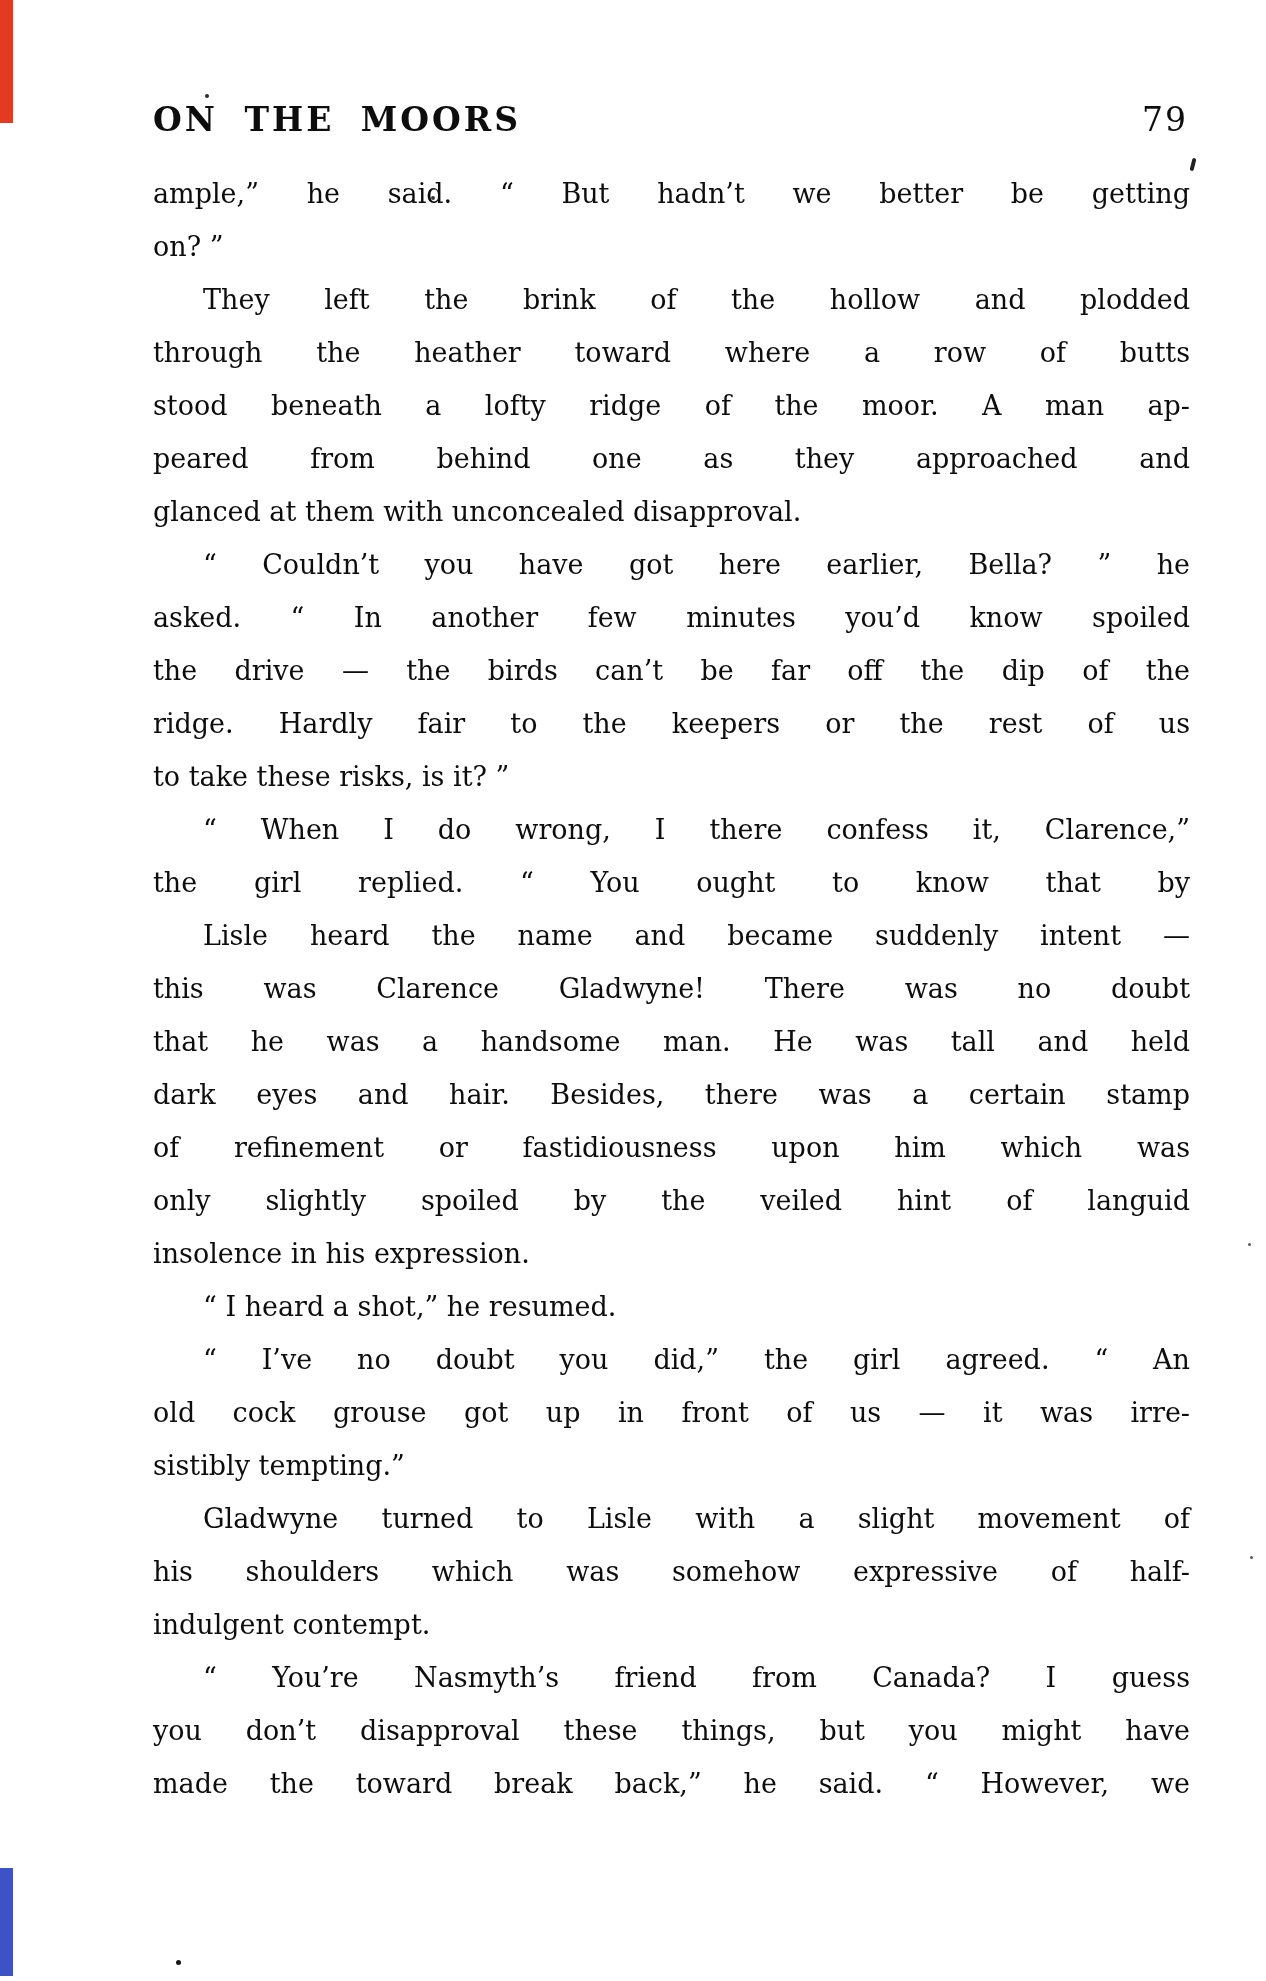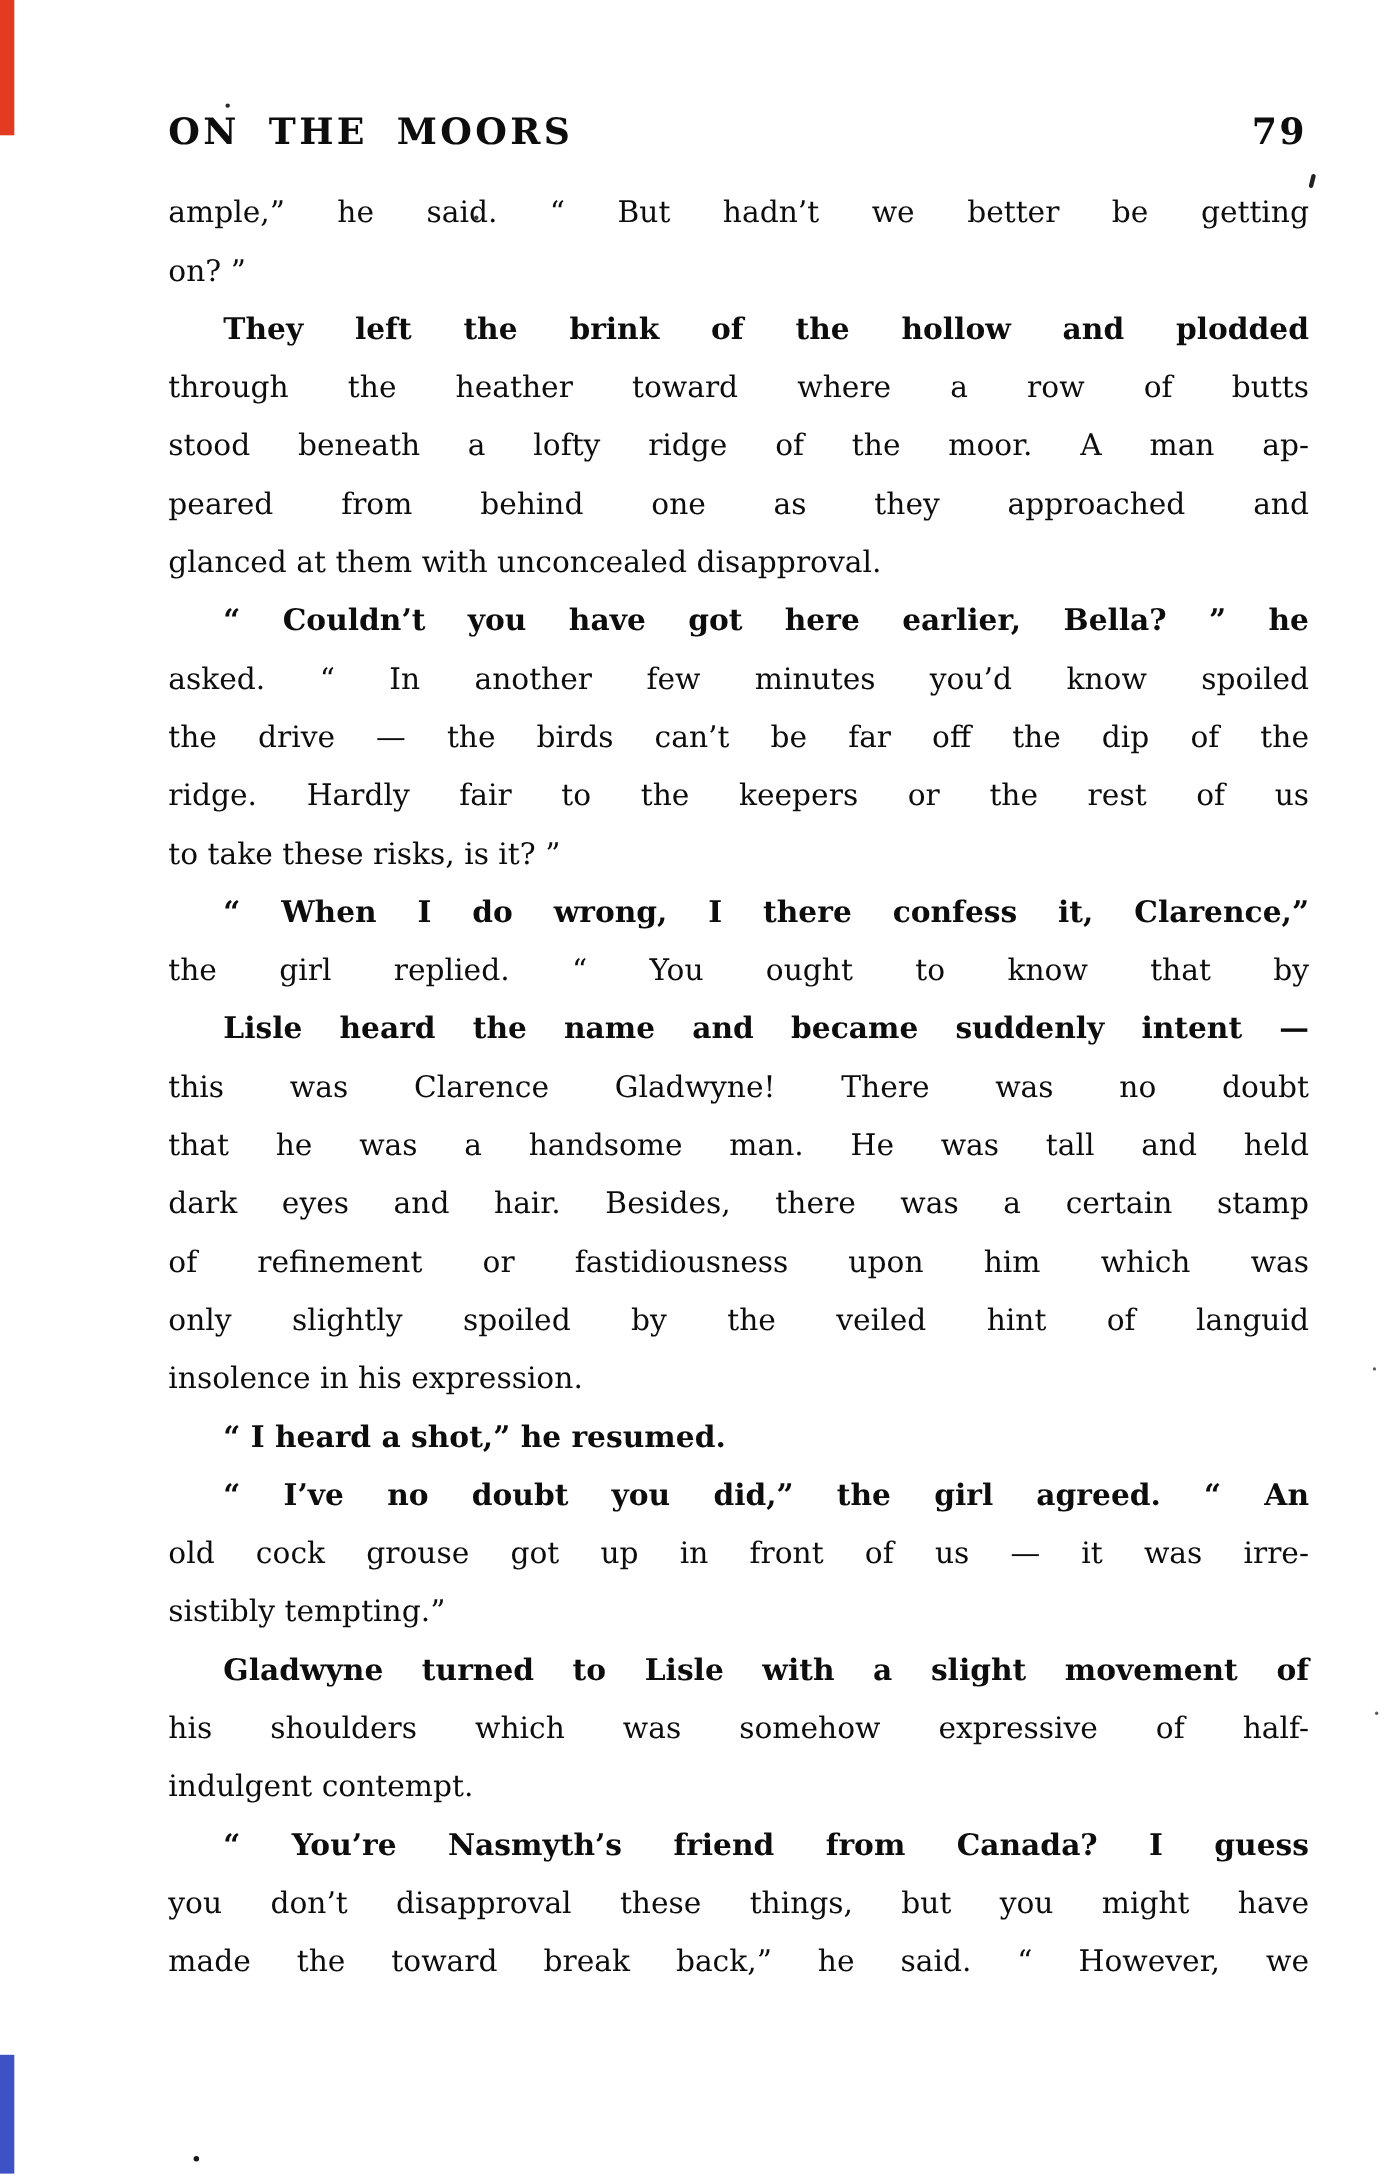--- a/index.html
+++ b/index.html
@@ -33,42 +33,41 @@
     font-size: 33px;
     font-weight: bold;
     letter-spacing: 3px;
     word-spacing: 12px;
   }
   .page-num {
     position: absolute;
     right: 2px;
     top: 0;
     font-size: 33px;
-    font-weight: bold;
+    font-weight: normal;
     letter-spacing: 2px;
   }
   
   .text-block {
     position: absolute;
     left: 153px;
     top: 167px;
     width: 1037px;
     font-size: 27px;
     line-height: 53px;
   }
   .line {
     text-align: justify;
     text-align-last: justify;
   }
   .line.last {
     text-align-last: left;
   }
   .line.indent {
     text-indent: 50px;
-    font-weight: bold;
   }
   
   .artifact {
     position: absolute;
   }
   .red-bar {
     left: 0;
     top: 0;
     width: 13px;
     height: 123px;

